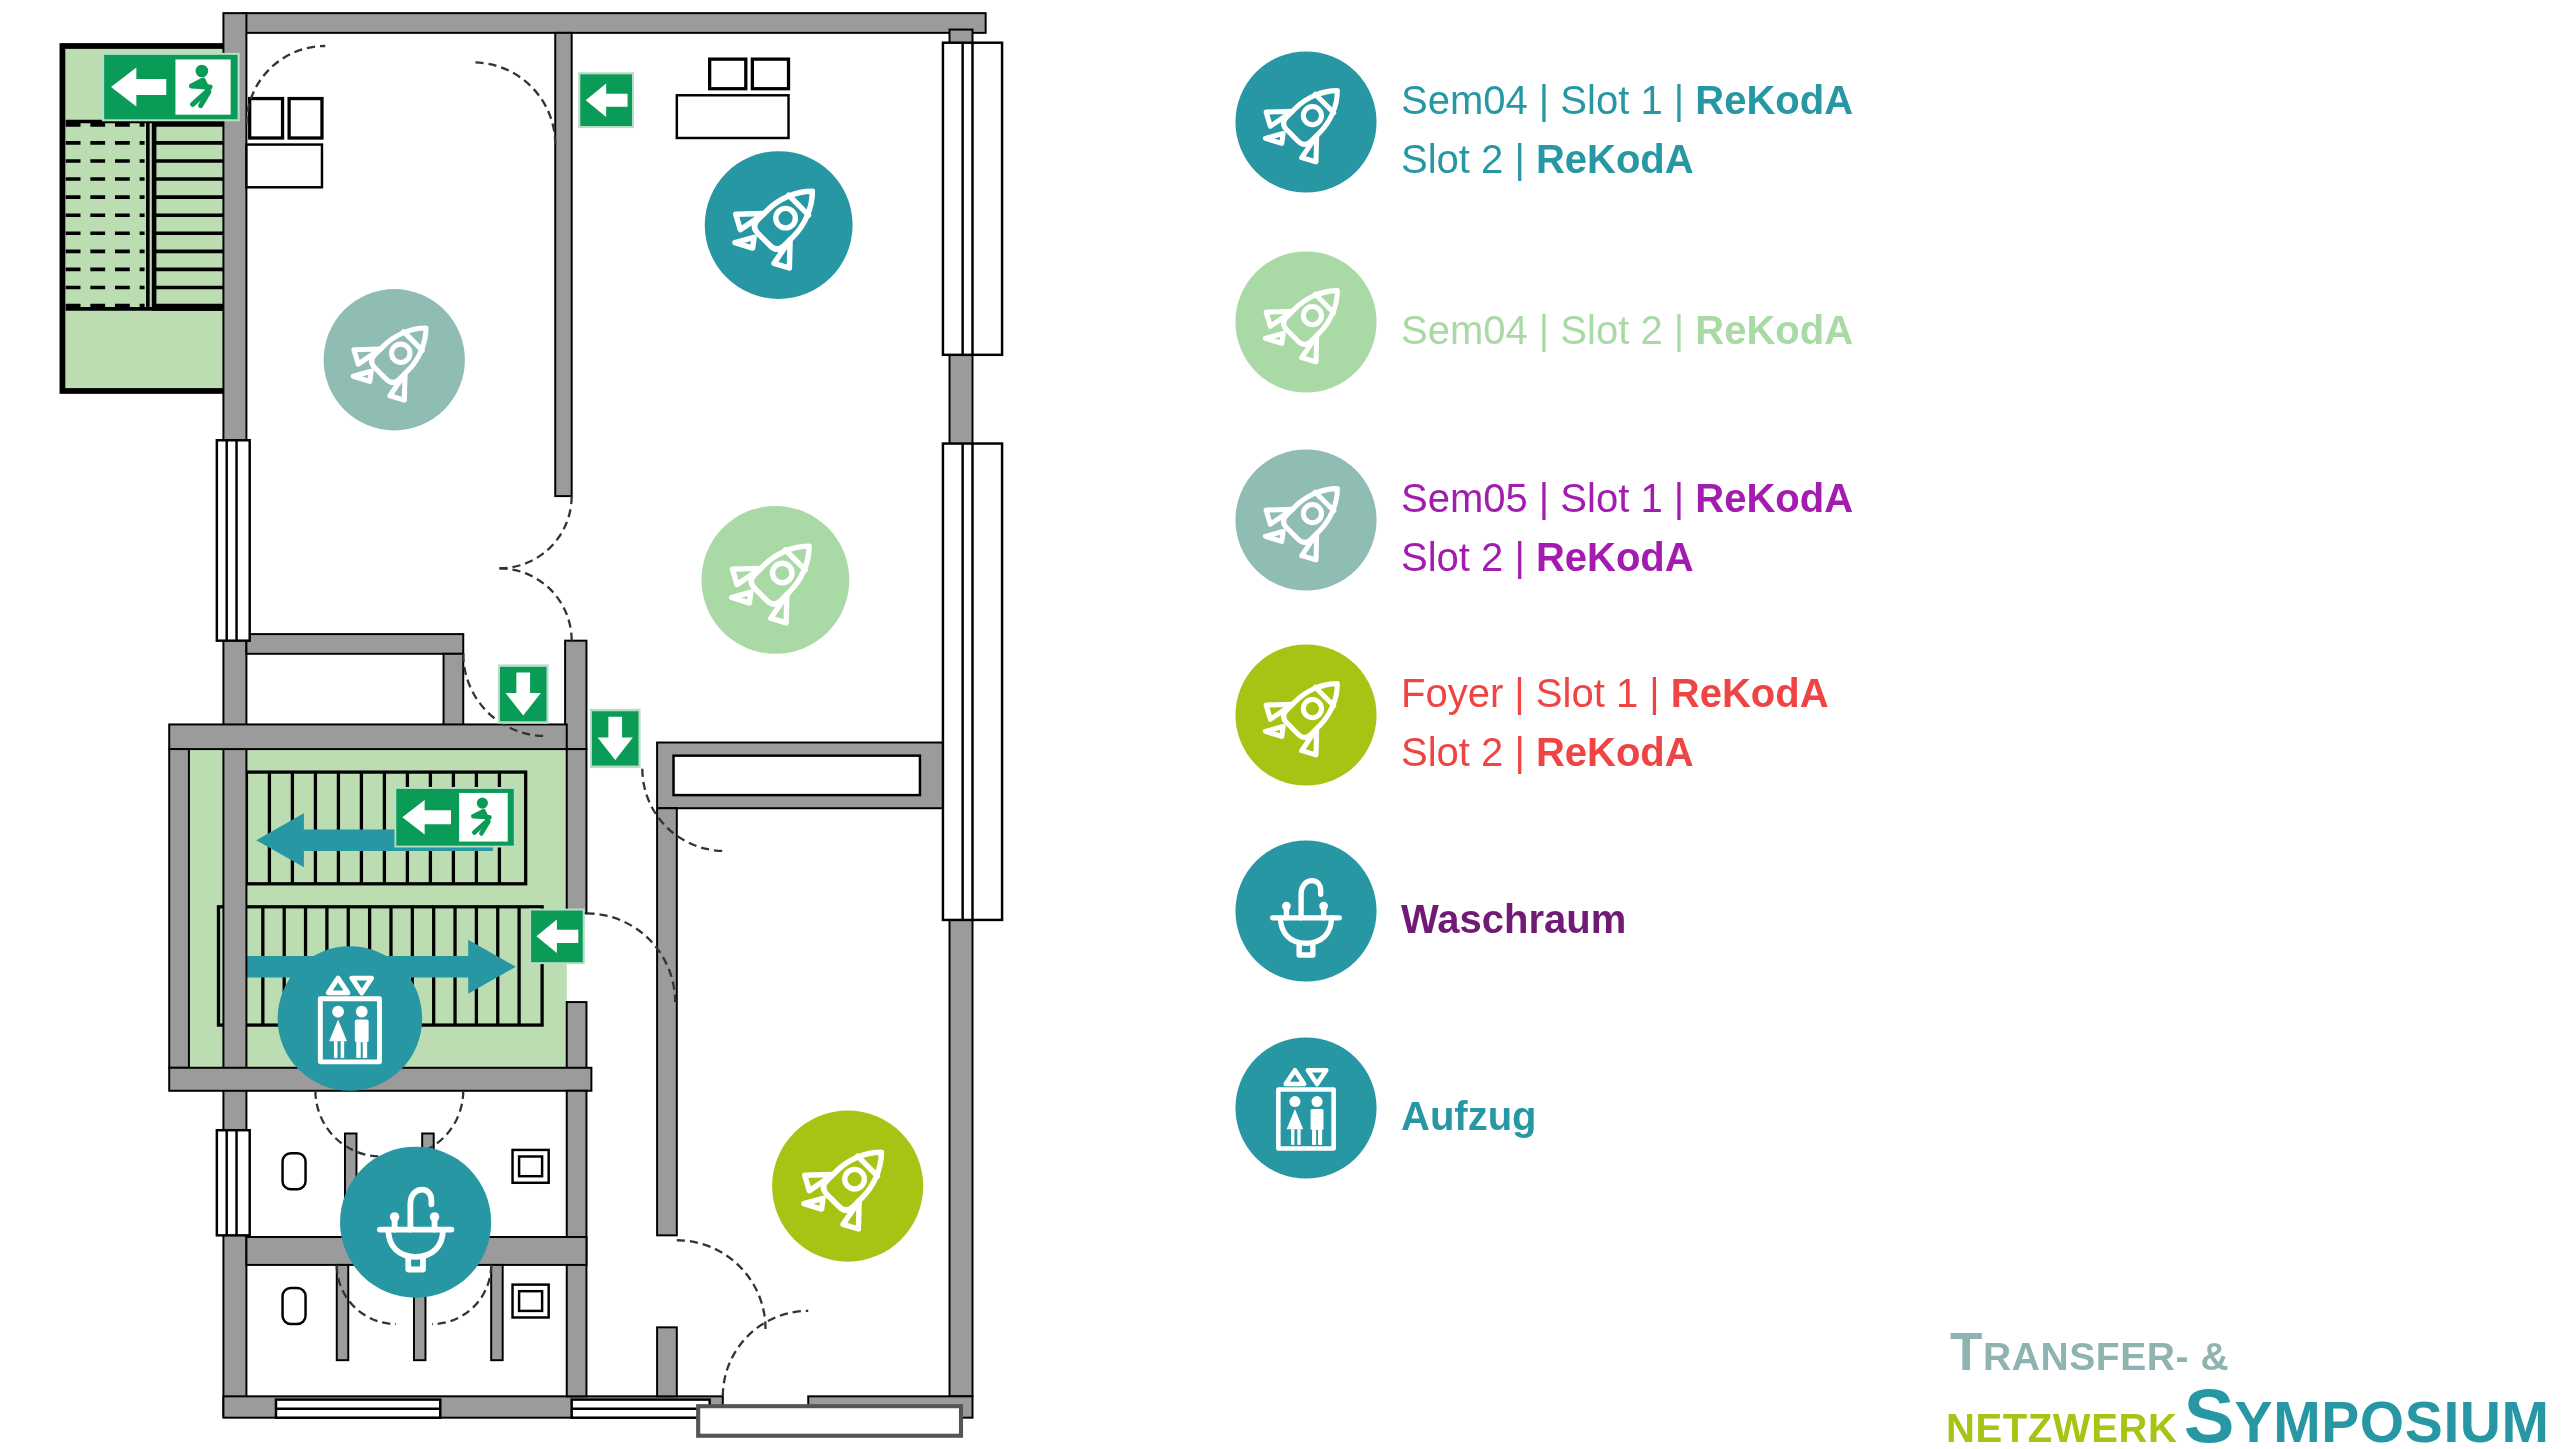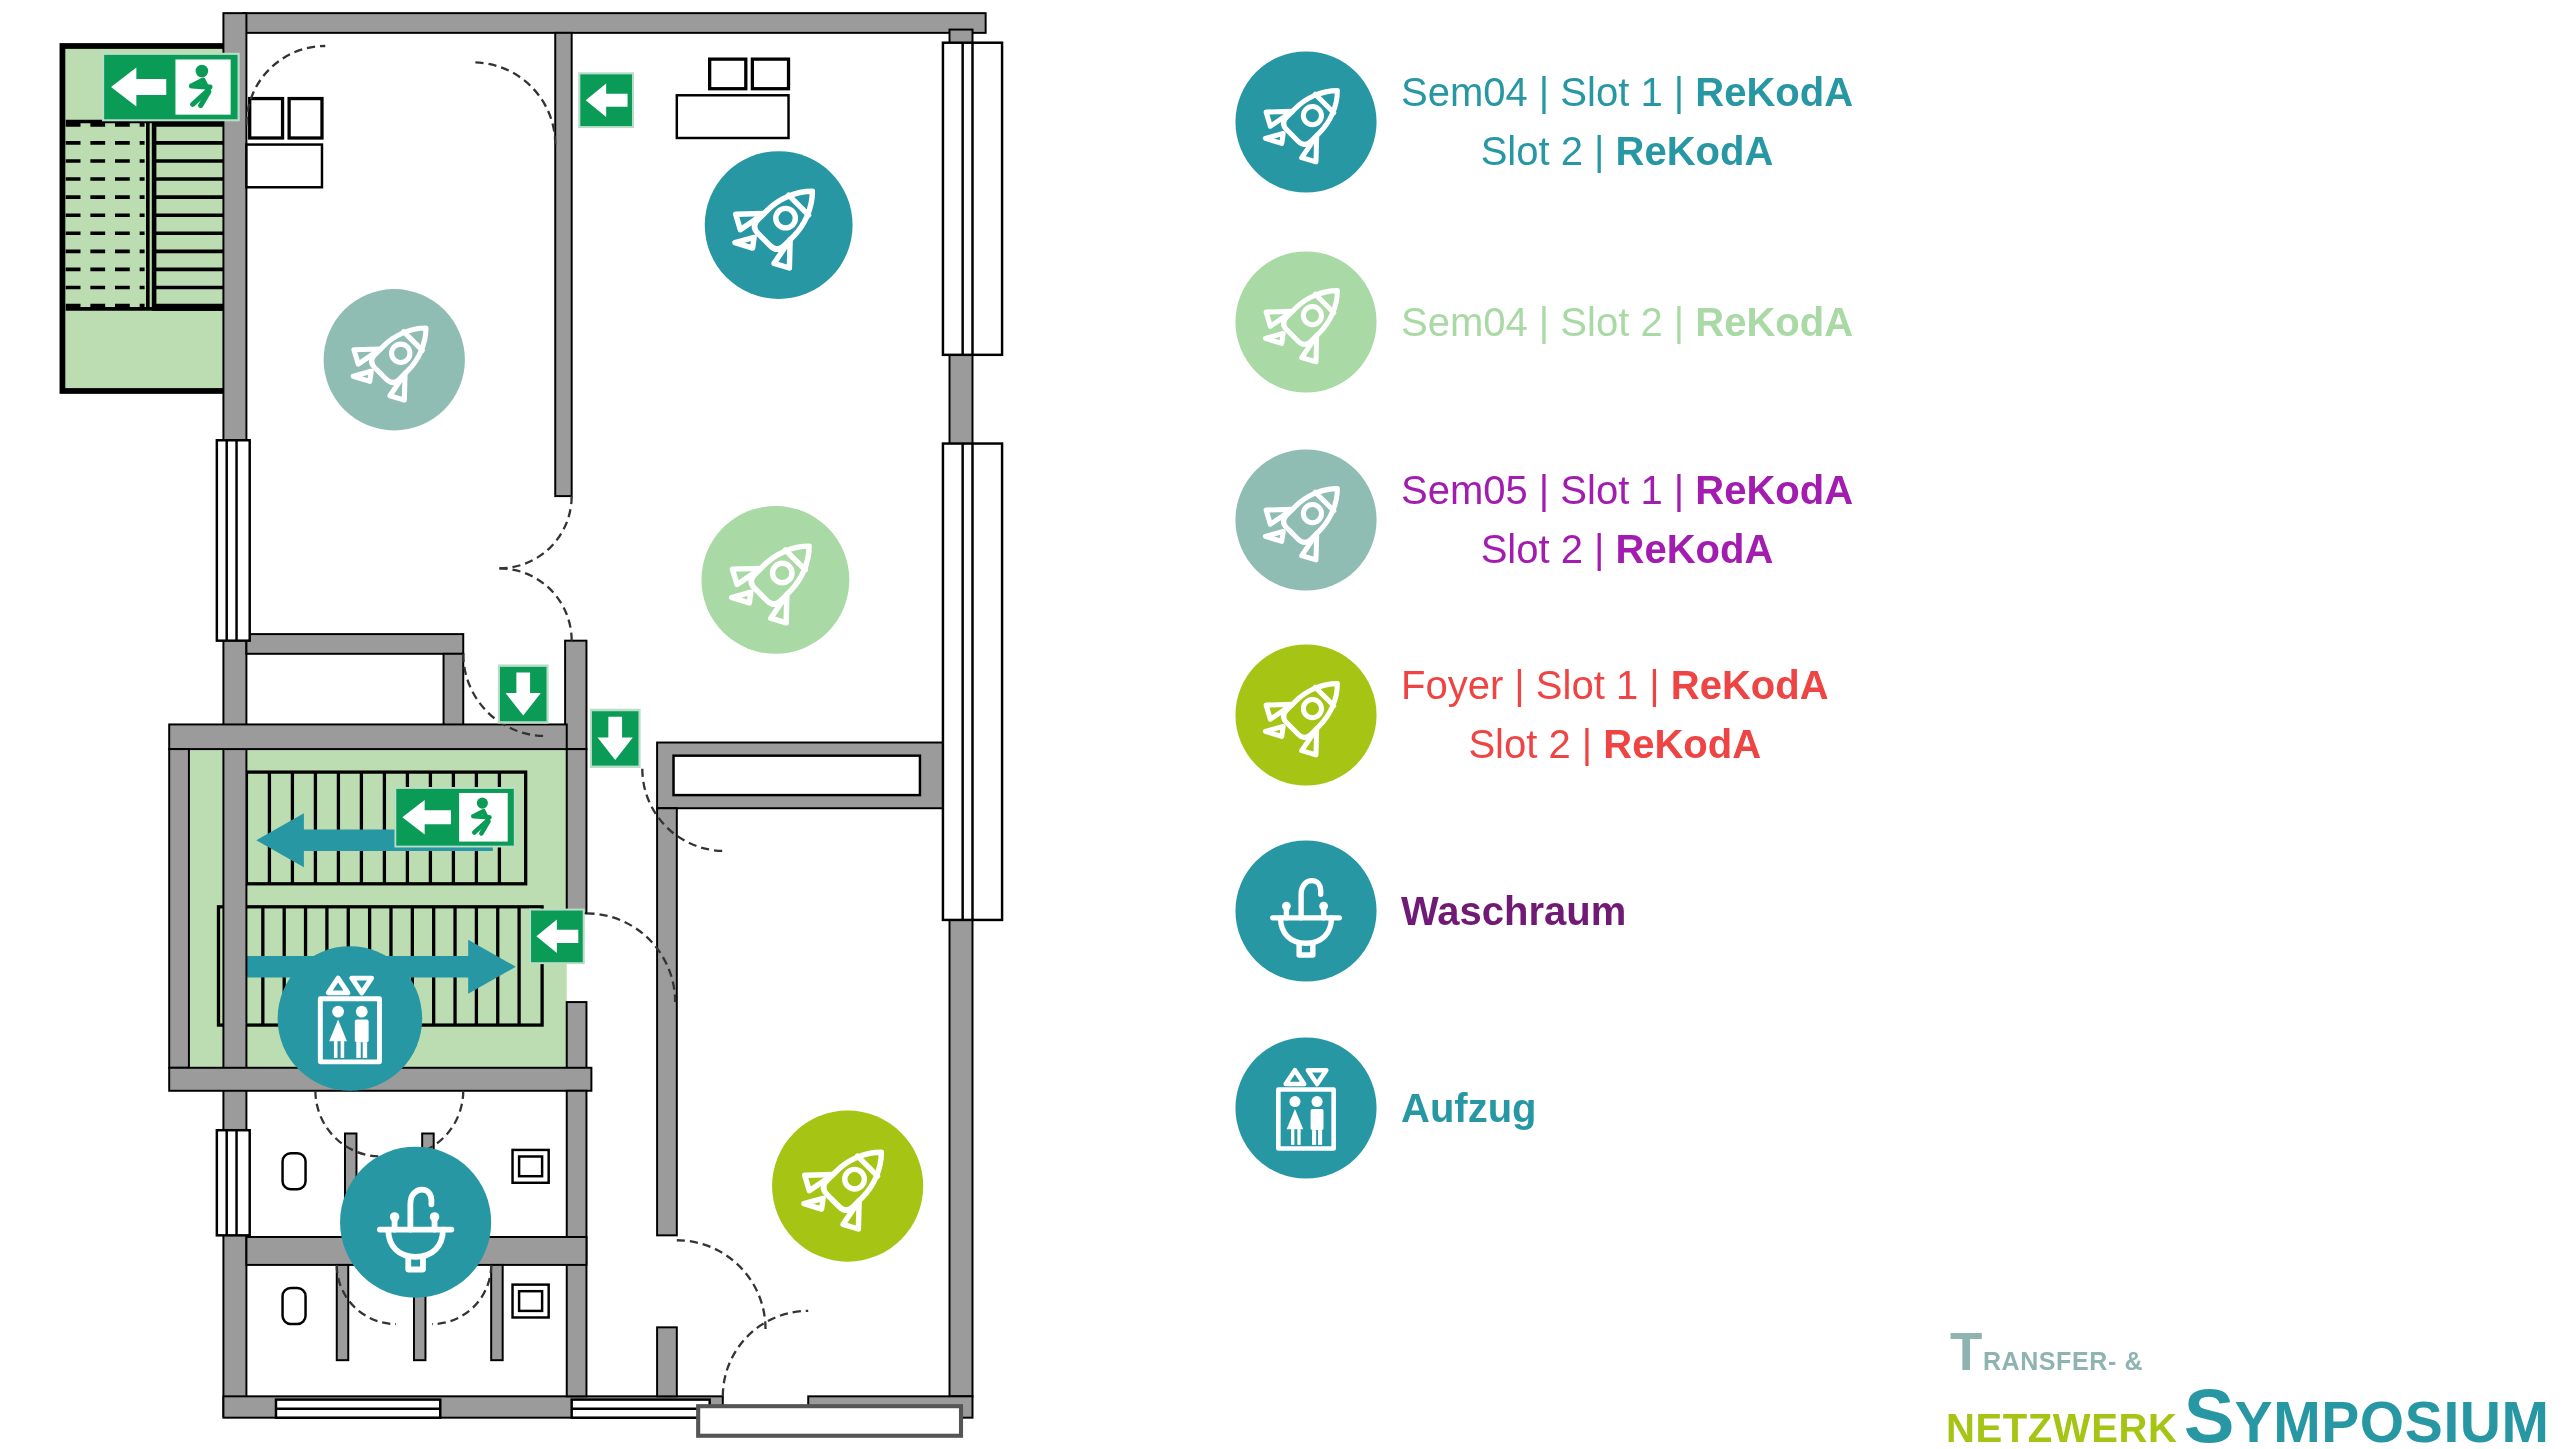--- a/index.html
+++ b/index.html
@@ -4,27 +4,27 @@
 <style>
   html,body{margin:0;padding:0;background:#fff;}
   #screen{position:relative;width:2576px;height:1449px;background:#fff;overflow:hidden;
           font-family:"Liberation Sans","DejaVu Sans",sans-serif;}
   #plan-svg{position:absolute;left:0;top:0;}
   .legend{position:absolute;left:0;top:0;width:2576px;height:1449px;pointer-events:none;}
   .entry{position:absolute;left:0;width:1932px;height:144px;}
   .eicon{position:absolute;left:1234px;top:0;width:144px;height:144px;}
   .eicon svg{width:100%;height:100%;display:block;}
   .etext{position:absolute;left:1401px;font-size:40px;line-height:59px;white-space:nowrap;
-         text-align:center;font-weight:400;}
+         text-align:left;font-weight:400;margin-top:8px;}
   .etext b{font-weight:700;}
   .floor-label{position:absolute;left:1050px;top:1345px;font-size:48px;font-weight:700;color:#101010;}
   .logo{position:absolute;left:1946px;top:1321px;white-space:nowrap;}
   .logo-row1{font-weight:700;color:var(--logo_gray);letter-spacing:0.6px;margin-left:3.9px;}
   .logo-row1 .big{font-size:53px;}
-  .logo-row1 .small{font-size:25px;}
+  .logo-row1 .small{font-size:39px;}
   .logo-row2{display:flex;align-items:baseline;margin-top:-10.3px;}
   .logo-netzwerk{font-size:40px;font-weight:700;color:var(--chartreuse);letter-spacing:0.6px;}
   .logo-sym-initial{font-size:76px;font-weight:700;color:var(--teal);margin-left:6.4px;}
   .logo-sym-rest{font-size:57px;font-weight:700;color:var(--teal);letter-spacing:0.6px;}
 </style>
 </head>
 <body>
 
 <div id="screen">
 

